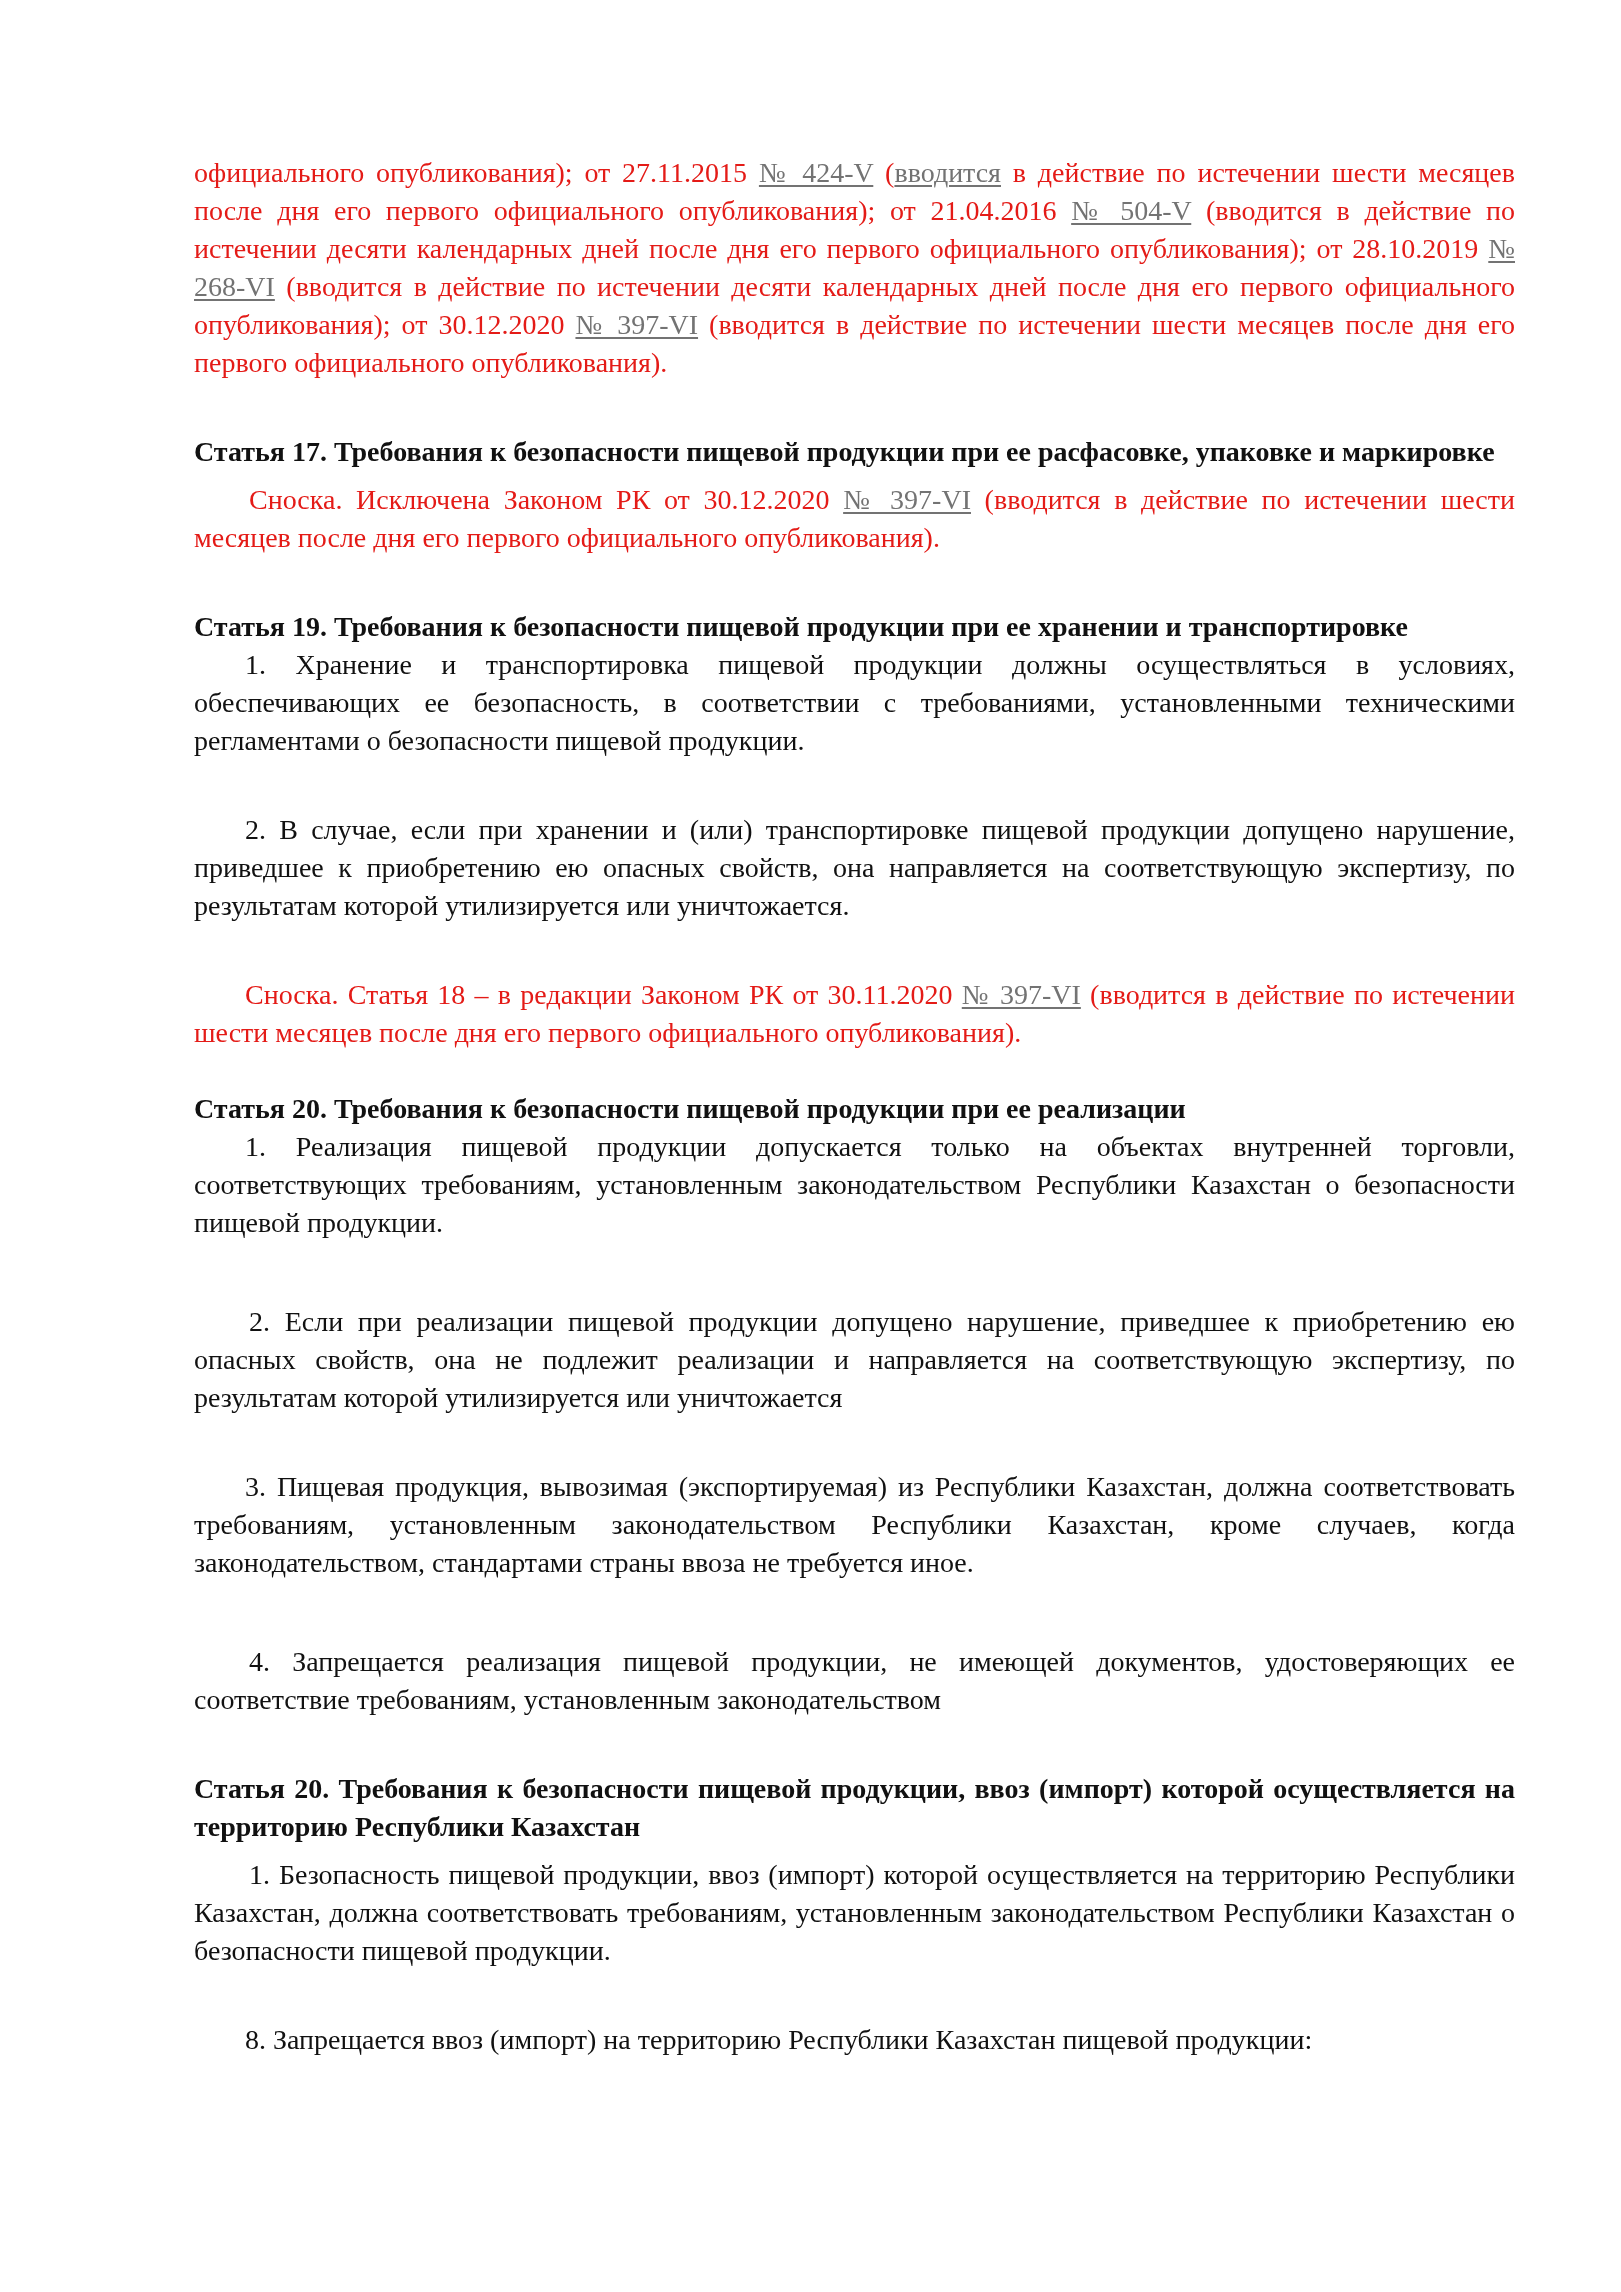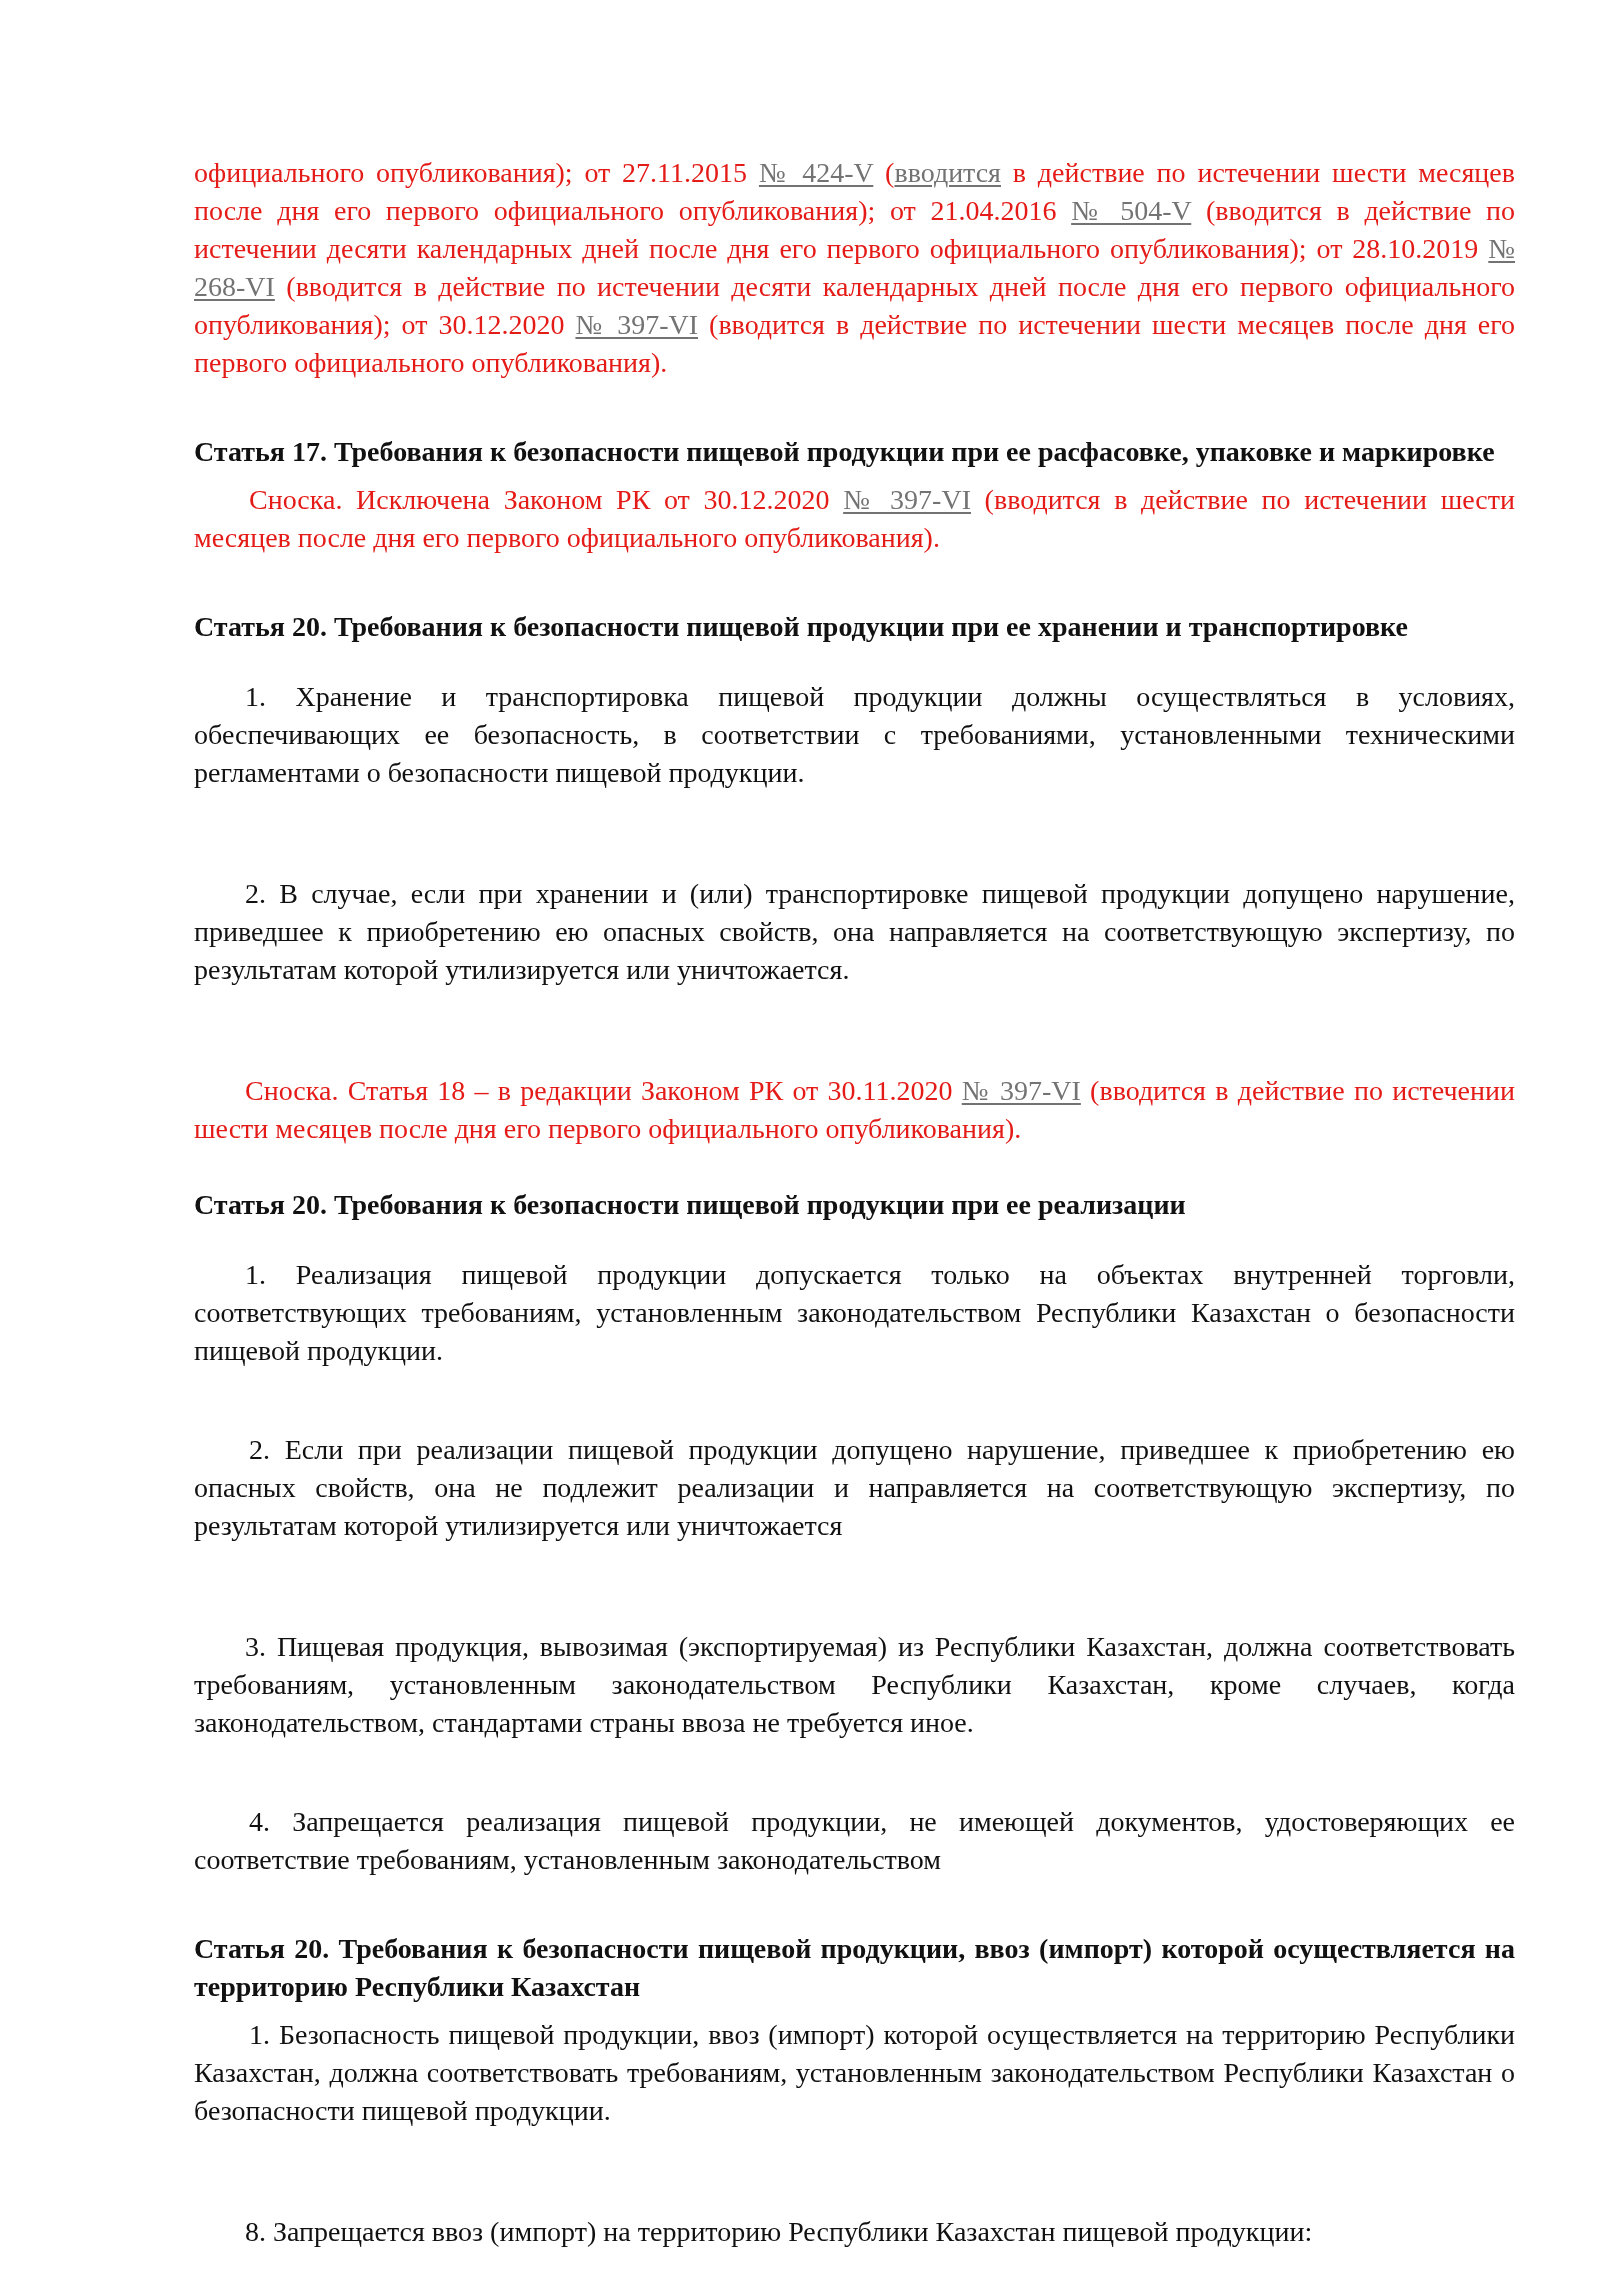--- a/index.html
+++ b/index.html
@@ -31,21 +31,21 @@
     a.law-link {
       color: #737373;
       text-decoration: underline;
       text-decoration-thickness: 2px;
       text-underline-offset: 2.9px;
     }
     .heading {
       font-weight: bold;
       text-align: justify;
     }
-    .indent { text-indent: 51px; margin-top: 32px; }
+    .indent { text-indent: 51px; }
     .indent-s { text-indent: 55px; margin-top: 10px; }
     .gap-lg { height: 38px; }
     .gap-xl { height: 51px; }
   </style>
 </head>
 <body>
 
 <div class="page">
 
   <p class="red">
@@ -57,21 +57,21 @@
   <section>
     <p class="heading">Статья 17. Требования к безопасности пищевой продукции при ее расфасовке, упаковке и маркировке</p>
     <p class="red indent-s">
       <span>Сноска. Исключена Законом РК от 30.12.2020 </span><a class="law-link">№  397-VI</a><span> (вводится в действие по истечении шести месяцев после дня его первого официального опубликования).</span>
     </p>
   </section>
 
   <div class="gap-xl"></div>
 
   <section>
-    <p class="heading">Статья 20. Требования к безопасности пищевой продукции при ее хранении и транспортировке</p>
+    <p class="heading">Статья 19. Требования к безопасности пищевой продукции при ее хранении и транспортировке</p>
     <p class="indent">1. Хранение и транспортировка пищевой продукции должны осуществляться в условиях, обеспечивающих ее безопасность, в соответствии с требованиями, установленными техническими регламентами о безопасности пищевой продукции.</p>
     <div class="gap-xl"></div>
     <p class="indent">2. В случае, если при хранении и (или) транспортировке пищевой продукции допущено нарушение, приведшее к приобретению ею опасных свойств, она направляется на соответствующую экспертизу, по результатам которой утилизируется или уничтожается.</p>
     <div class="gap-xl"></div>
     <p class="red indent">
       <span>Сноска. Статья 18 – в редакции Законом РК от 30.11.2020 </span><a class="law-link">№ 397-VI</a><span> (вводится в действие по истечении шести месяцев после дня его первого официального опубликования).</span>
     </p>
   </section>
 
   <div class="gap-lg"></div>

